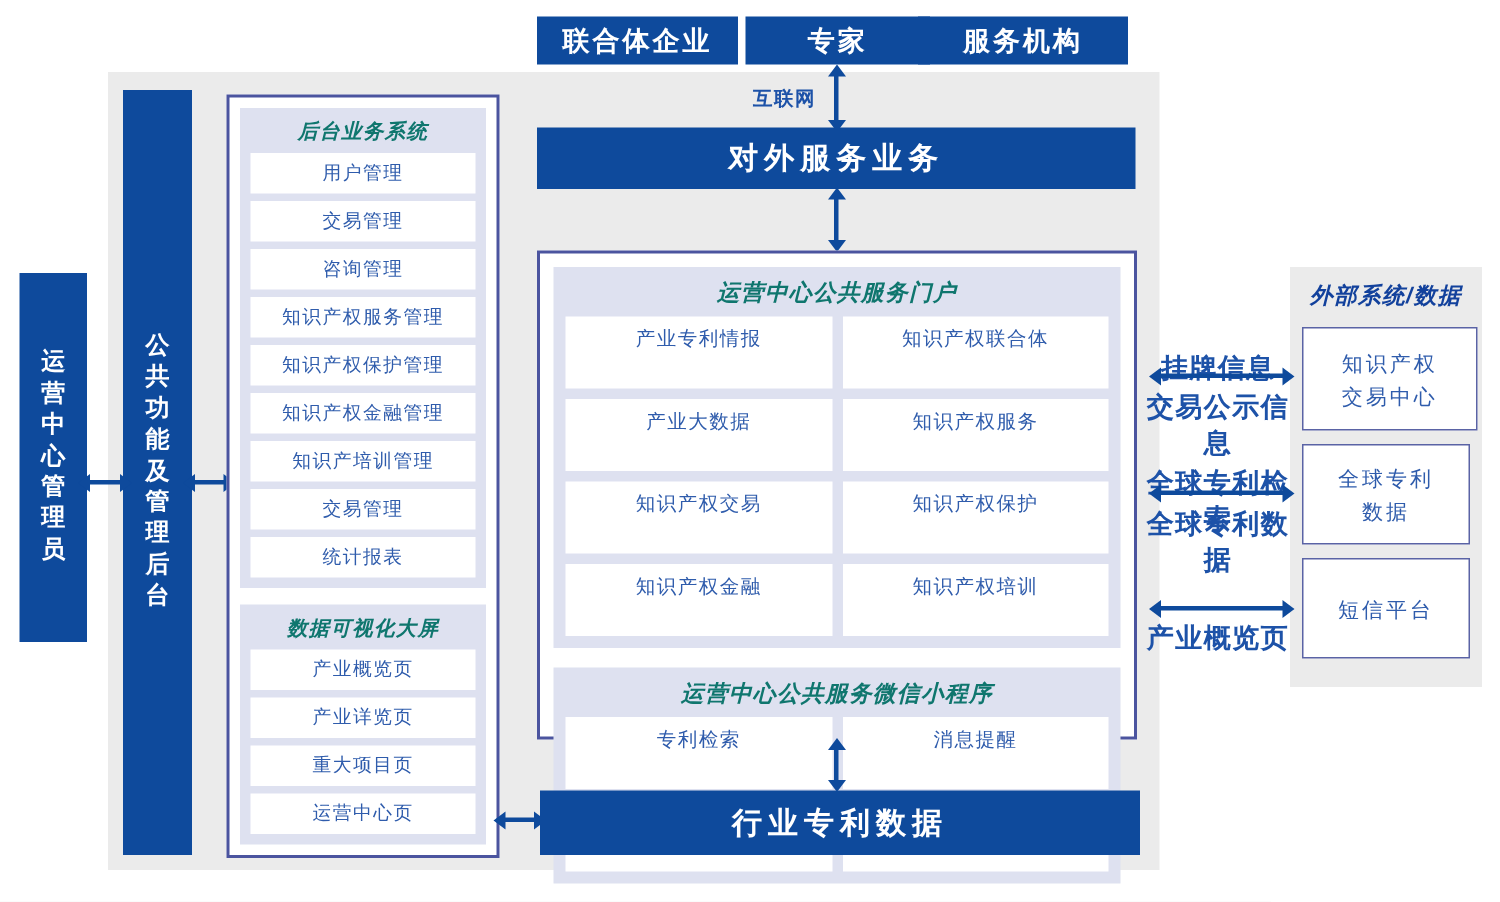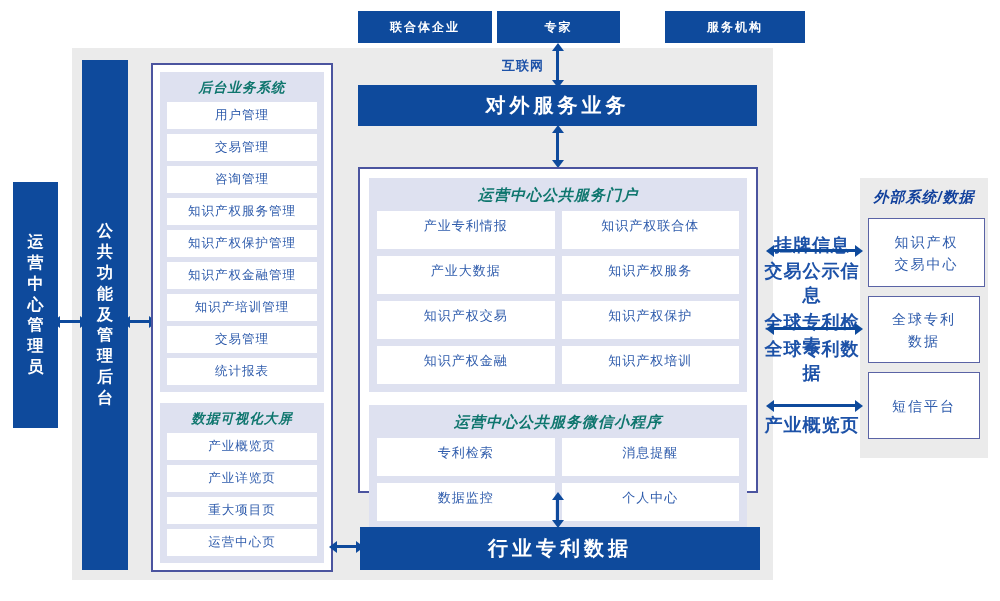--- a/index.html
+++ b/index.html
@@ -3,39 +3,39 @@
 <meta charset="utf-8">
 <style>
   html,body{margin:0;padding:0;background:#fff;}
   body{font-family:"Liberation Sans","DejaVu Sans",sans-serif;}
   .stage{position:relative;width:1000px;height:601px;background:#fff;overflow:hidden;}
 
   .gray-panel{position:absolute;background:#ebebeb;}
 
   .blue-box{position:absolute;background:#0e4a9c;color:#fff;display:flex;
             align-items:center;justify-content:center;font-weight:bold;}
-  .actor{font-size:12px;letter-spacing:2px;}
+  .actor{font-size:18px;letter-spacing:2px;}
   .bus-bar{font-size:20px;letter-spacing:4px;}
 
   .rail{flex-direction:column;}
   .rail-text{width:1em;font-size:16px;line-height:1.3;text-align:center;
              word-break:break-all;letter-spacing:0;}
 
   .container{position:absolute;background:#fff;border:2px solid #4b549f;
              box-sizing:border-box;padding:9px;}
   .container-left{padding:7px;}
 
   .panel-section{background:#dee1f0;}
   .sec-title{font-weight:bold;font-style:italic;color:#0f766e;text-align:center;
              padding:8px 0 6px;font-size:15px;letter-spacing:1px;}
   .sec-title.small{font-size:13.5px;padding:7px 0 5px;}
 
   .grid2{display:grid;grid-template-columns:1fr 1fr;gap:7px;padding:0 8px 8px;}
   .grid1{display:grid;grid-template-columns:1fr;gap:5px;padding:0 7px 7px;}
-  .cell{background:#fff;height:38px;line-height:30px;font-size:13px;
+  .cell{background:#fff;height:48px;line-height:30px;font-size:13px;
         color:#2f5cac;text-align:center;letter-spacing:1px;overflow:hidden;}
   .grid1 .cell{height:27px;line-height:27px;font-size:12.5px;}
   .mb{margin-bottom:13px;}
 
   .h-arrow{position:absolute;height:3px;background:#0e4a9c;}
   .h-arrow::before{content:"";position:absolute;left:-7px;top:-4.5px;
     border-top:6px solid transparent;border-bottom:6px solid transparent;
     border-right:8px solid #0e4a9c;}
   .h-arrow::after{content:"";position:absolute;right:-7px;top:-4.5px;
     border-top:6px solid transparent;border-bottom:6px solid transparent;
@@ -60,21 +60,21 @@
 </head>
 <body>
 
 <div class="stage">
 
   <div class="gray-panel" style="left:72px;top:48px;width:701px;height:532px;"></div>
   <div class="gray-panel" style="left:860px;top:178px;width:128px;height:280px;"></div>
 
   <div class="blue-box actor" style="left:358px;top:11px;width:134px;height:32px;">联合体企业</div>
   <div class="blue-box actor" style="left:497px;top:11px;width:123px;height:32px;">专家</div>
-  <div class="blue-box actor" style="left:665px;top:11px;width:140px;height:32px;">服务机构</div>
+  <div class="blue-box actor" style="left:612px;top:11px;width:140px;height:32px;">服务机构</div>
 
   <div class="lbl" style="left:482px;top:57px;width:62px;font-size:13px;text-align:right;">互联网</div>
   <div class="v-arrow" style="left:556px;top:50px;height:31px;"></div>
 
   <div class="blue-box bus-bar" style="left:358px;top:85px;width:399px;height:41px;">对外服务业务</div>
 
   <div class="v-arrow" style="left:556px;top:132px;height:29px;"></div>
 
   <div class="blue-box rail" style="left:13px;top:182px;width:45px;height:246px;">
     <div class="rail-text">运营中心管理员</div>

